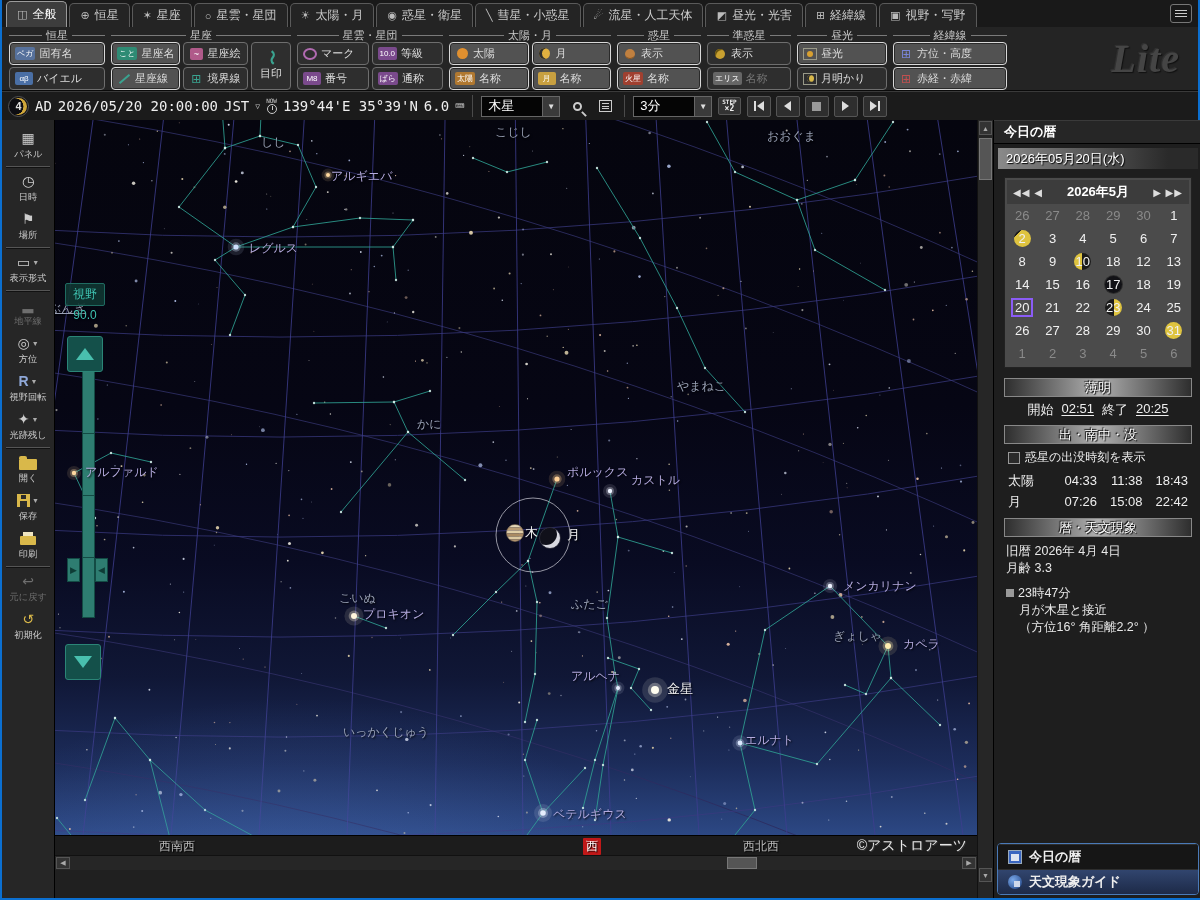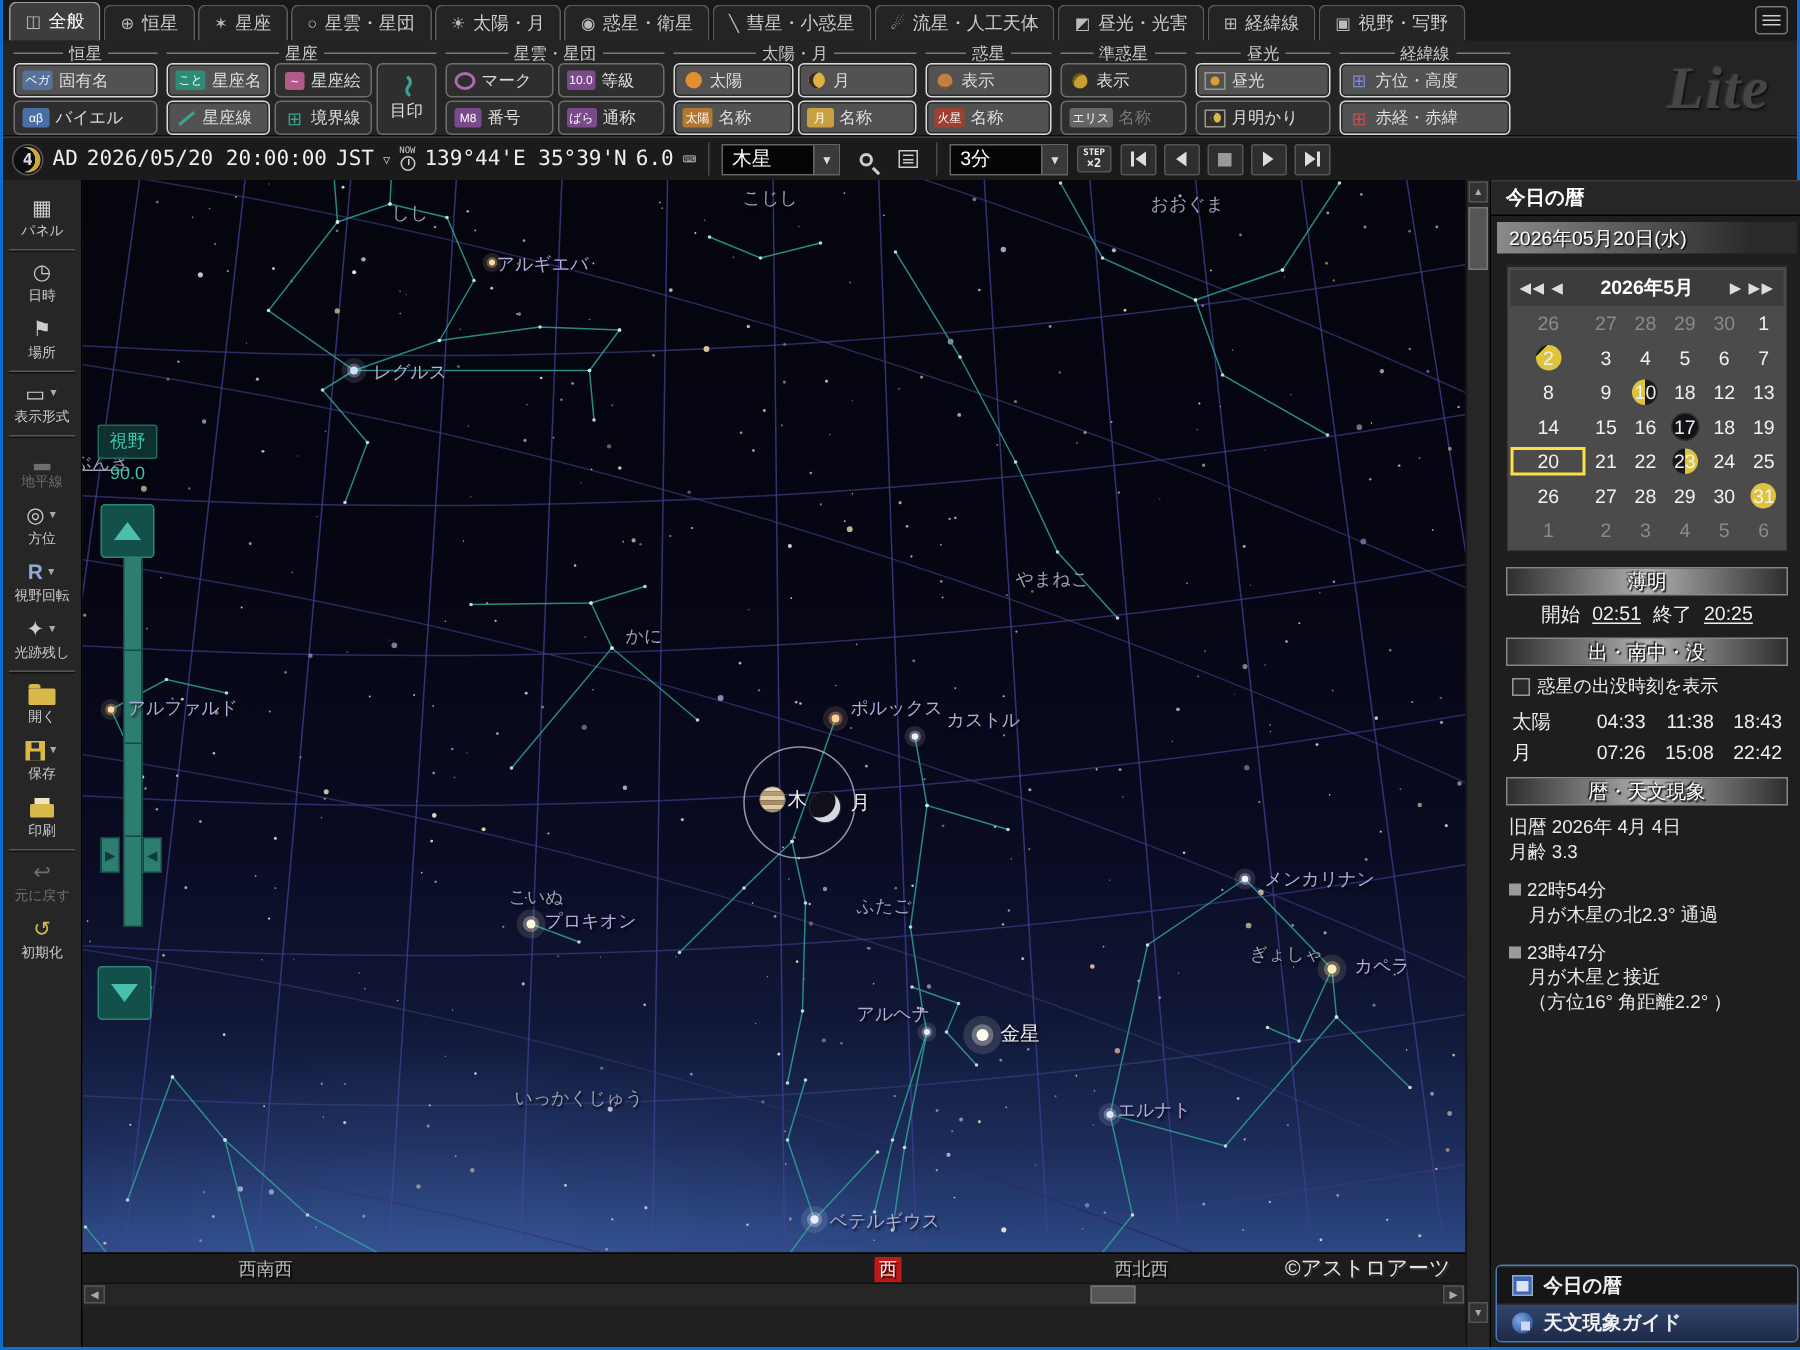--- a/index.html
+++ b/index.html
@@ -136,21 +136,21 @@
   .rp-title{height:24px;background:#262626;border-bottom:1px solid #000;border-top:1px solid #3a3a3a;display:flex;align-items:center;padding-left:10px;color:#fff;font-size:13px;font-weight:bold;flex:none;}
   .rp-date{height:21px;background:linear-gradient(90deg,#8a8a8a,#2a2a2a 85%);display:flex;align-items:center;padding-left:8px;color:#fff;font-size:13px;margin:4px 4px 0;text-shadow:1px 1px 1px #000;flex:none;}
   .cal{margin:8px 10px 4px;background:#4b4b4b;border:1px solid #222;padding:2px;flex:none;}
   .cal-head{height:24px;background:#3c3c3c;display:flex;align-items:center;color:#fff;font-size:13px;font-weight:bold;padding:0 6px;gap:6px;}
   .cal-head .cnav{font-size:10px;color:#ddd;letter-spacing:1px;}
   .cal-head .ctitle{flex:1;text-align:center;}
   .cal-grid{display:grid;grid-template-columns:repeat(6,1fr);}
   .cal-cell{height:23px;position:relative;display:flex;align-items:center;justify-content:center;color:#f0f0f0;font-size:13px;}
   .cal-cell.muted{color:#8a8a8a;}
   .cal-cell .num{position:relative;z-index:2;padding:0 3px;}
-  .cal-cell.selected .num{border:2px solid #fde047;padding:0 16px;}
+  .cal-cell.selected .num{border:2px solid #8b5cf6;padding:0 2px;}
   .moonph{position:absolute;width:17px;height:17px;border-radius:50%;z-index:1;}
   .ph-waning-gibbous{background:linear-gradient(135deg,#1a1a1a 22%,#dec33f 23%);}
   .ph-last-quarter{background:linear-gradient(90deg,#dec33f 50%,#1a1a1a 50%);}
   .ph-new{background:#121216;box-shadow:0 0 0 1px #2e2e2e;}
   .ph-first-quarter{background:linear-gradient(90deg,#1a1a1a 50%,#dec33f 50%);}
   .ph-full{background:#dec33f;}
   .metalbar{height:19px;margin:6px 10px 0;background:linear-gradient(90deg,#2e2e2e,#b0b0b0 50%,#2e2e2e);border:1px solid #888;display:flex;align-items:center;justify-content:center;color:#fff;font-size:13px;text-shadow:1px 1px 1px #000,-1px -1px 1px #000;flex:none;}
   .twtimes{display:flex;justify-content:center;gap:8px;color:#eee;font-size:13px;margin-top:4px;flex:none;}
   .twtimes u{text-underline-offset:2px;}
   .chkrow{display:flex;align-items:center;gap:5px;margin:5px 0 2px 14px;color:#eee;font-size:12px;flex:none;}
@@ -1396,24 +1396,20 @@
             <span class="rc">15:08</span>
             <span class="rc">22:42</span>
           </div>
         </div>
       <div class="metalbar">暦・天文現象</div>
       <div class="phen">
         <div>旧暦 2026年 4月 4日</div>
         <div>月齢 3.3</div>
         <div id="events">
             <div class="ev">
-              <div><span class="bullet"></span>22時54分</div>
-              <div class="ind">月が木星の北2.3°  通過</div>
-            </div>
-            <div class="ev">
               <div><span class="bullet"></span>23時47分</div>
               <div class="ind">月が木星と接近</div>
               <div class="ind">（方位16°  角距離2.2°  ）</div>
             </div>
           </div>
       </div>
       <div class="rp-spacer"></div>
       <div class="paneswitch" id="paneswitch">
           <div class="paneitem">
             <span class="pic-cal"></span>

